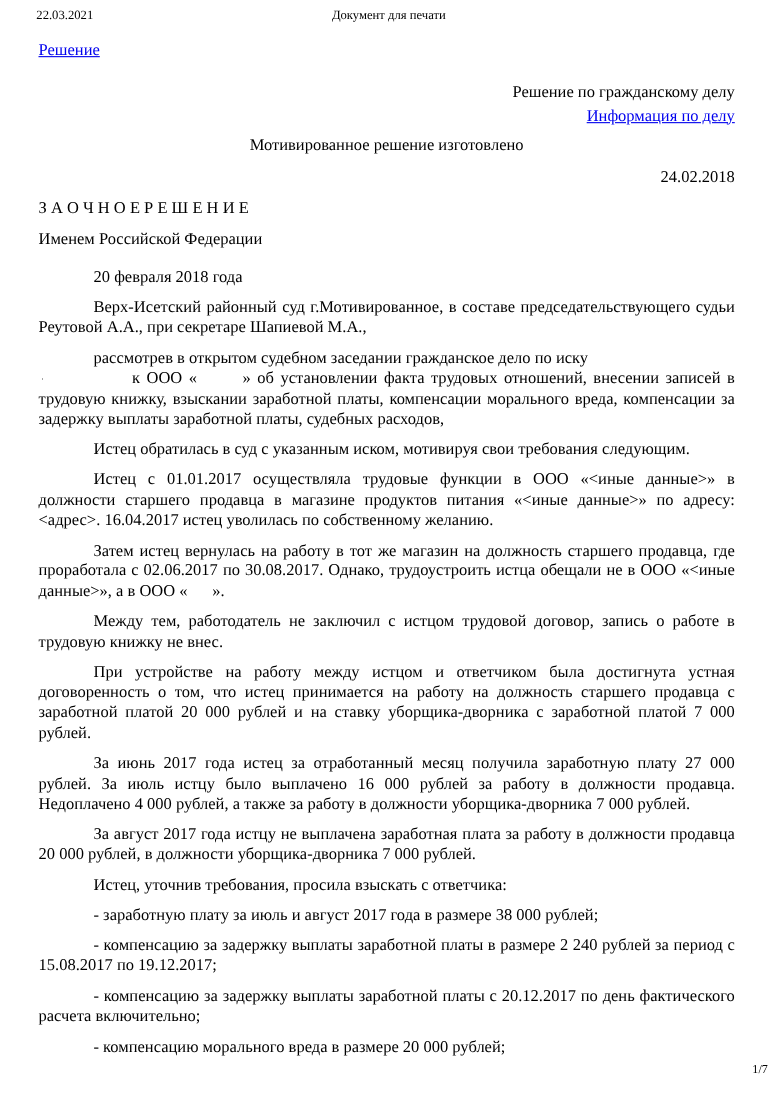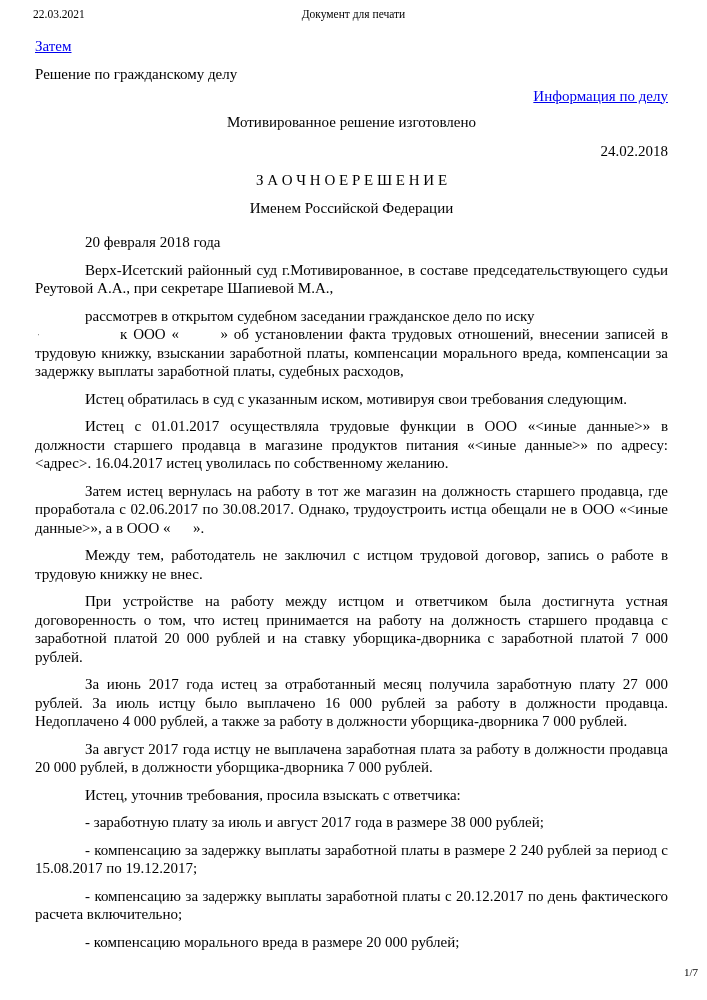--- a/index.html
+++ b/index.html
@@ -21,26 +21,26 @@
   .print-date { position: absolute; left: 33px; top: 8px; }
   .print-center { position: absolute; left: 0; right: 0; top: 8px; text-align: center; }
   
   .print-link-row { margin: 16px 0 0 35px; }
   a.link {
     color: #0000EE; text-decoration: underline; cursor: pointer;
     font-size: 15px;
   }
   
   .doc { margin: 0 39px 0 35px; line-height: 18.5px; }
-  .t-center { text-align: left; margin-top: 10px; }
+  .t-center { text-align: right; margin-top: 20px; }
   .r { text-align: right; }
   .r.info { margin-top: 3px; text-align: right; }
   .r.motivated { margin-top: 8px; text-align: center; }
   .r.mdate { margin-top: 10px; }
-  .c { text-align: center; }
+  .c { }
   .h-spaced { margin-top: 11px; }
   .subheading { margin-top: 9px; }
   .dateline { margin-top: 16px; text-indent: 50px; }
   
   .doc p { margin: 9px 0 0 0; }
   .doc p.tight { margin-top: 0; }
   .p-justify { text-align: justify; }
   .p-indent { text-indent: 50px; }
   .p-center { text-align: center; margin-top: 10px !important; margin-bottom: 1px !important; }
   .p-stray { position: relative; text-indent: 85px; text-align: justify; }
@@ -58,21 +58,21 @@
 <body>
 
 <div class="page">
 
   <div class="print-header">
     <span class="print-date">22.03.2021</span>
     <span class="print-center">Документ для печати</span>
   </div>
 
   <div class="print-link-row">
-    <a class="link">Затем</a>
+    <a class="link">Решение</a>
   </div>
 
   <div class="doc">
     <div class="t-center">Решение по гражданскому делу</div>
 
     <div class="r info">
       <a class="link">Информация по делу</a>
     </div>
 
     <div class="r motivated">Мотивированное решение изготовлено</div>

